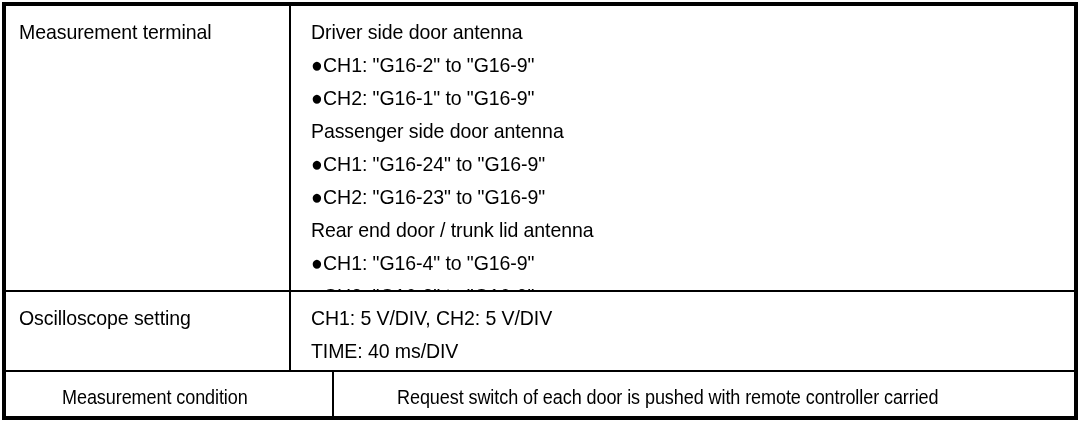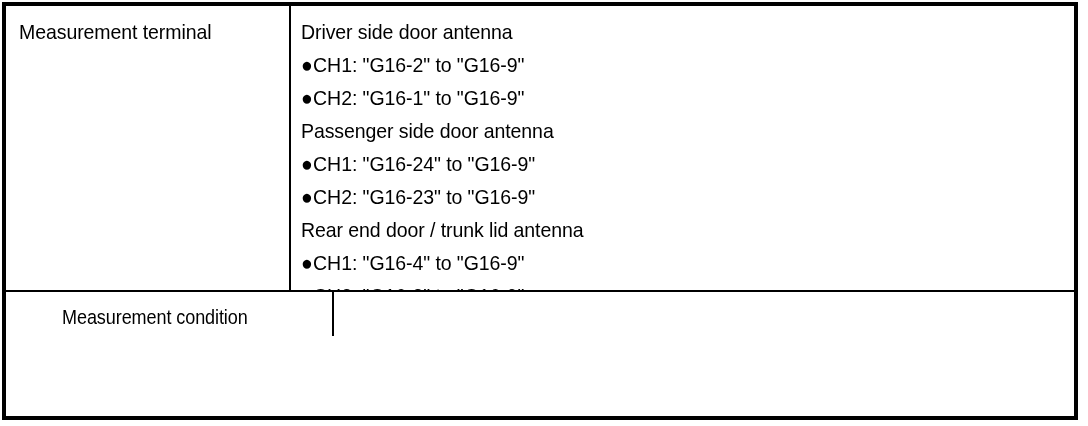--- a/index.html
+++ b/index.html
@@ -43,21 +43,21 @@
     box-sizing: border-box;
     width: 285px;
     flex: 0 0 285px;
     border-right: 2px solid #000000;
     padding: 9px 4px 0 13px;
   }
 
   .cell-value {
     box-sizing: border-box;
     flex: 1 1 auto;
-    padding: 9px 6px 0 10px;
+    padding: 9px 6px 0 20px;
     overflow: hidden;
   }
 
   .row-condition .cell-label,
   .row-condition .cell-value {
     padding-top: 8px;
     margin-left: 43px;
   }
 
   .txt {
@@ -98,20 +98,32 @@
       <span class="txt line bullet-line"><span class="bullet">●</span><span>CH2: "G16-1" to "G16-9"</span></span>
       <span class="txt line">Passenger side door antenna</span>
       <span class="txt line bullet-line"><span class="bullet">●</span><span>CH1: "G16-24" to "G16-9"</span></span>
       <span class="txt line bullet-line"><span class="bullet">●</span><span>CH2: "G16-23" to "G16-9"</span></span>
       <span class="txt line">Rear end door / trunk lid antenna</span>
       <span class="txt line bullet-line"><span class="bullet">●</span><span>CH1: "G16-4" to "G16-9"</span></span>
       <span class="txt line bullet-line"><span class="bullet">●</span><span>CH2: "G16-3" to "G16-9"</span></span>
     </div>
   </div>
 
+  <div class="spec-row row-scope">
+    <div class="cell-label">
+      <span class="txt line">Oscilloscope setting</span>
+    </div>
+    <div class="cell-value">
+      <span class="txt line">CH1: 5 V/DIV, CH2: 5 V/DIV</span>
+      <span class="txt line">TIME: 40 ms/DIV</span>
+    </div>
+  </div>
 
   <div class="spec-row row-condition">
     <div class="cell-label">
       <span class="txt txt-tight line">Measurement condition</span>
+    </div>
+    <div class="cell-value">
+      <span class="txt txt-tight line">Request switch of each door is pushed with remote controller carried</span>
     </div>
   </div>
 
 </div>
 
 </body></html>

